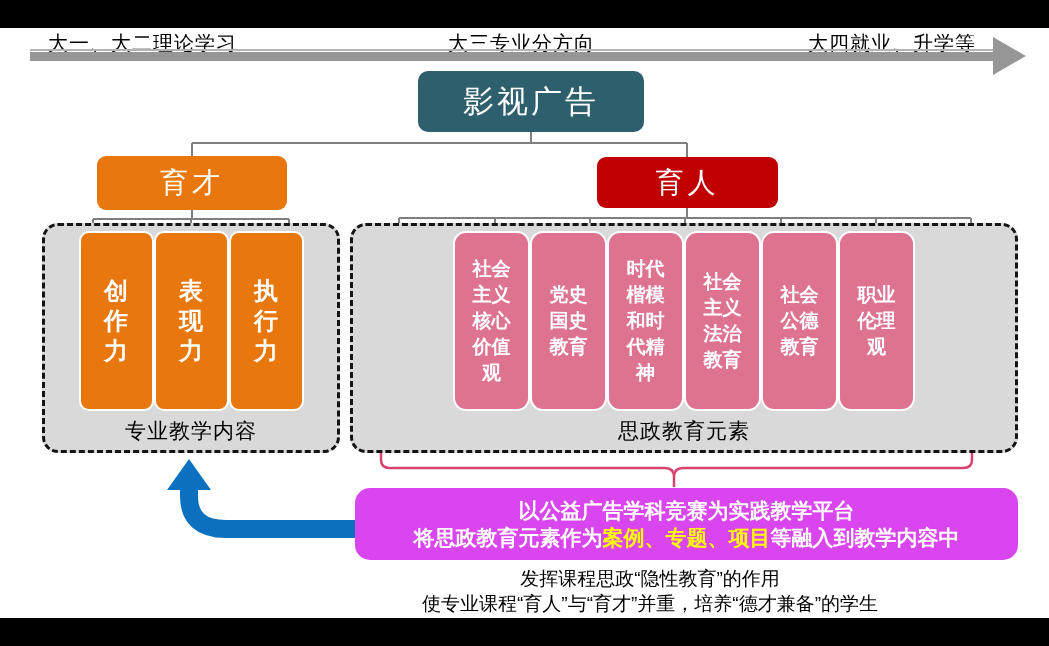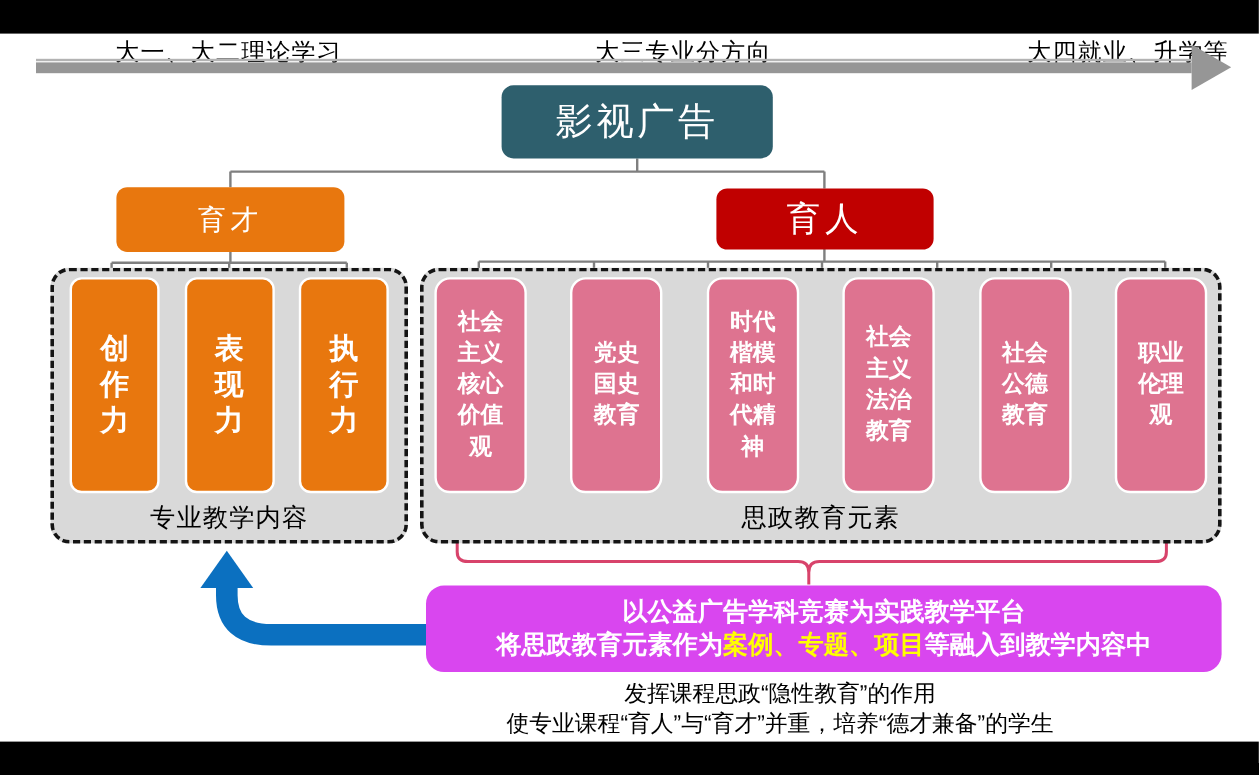--- a/index.html
+++ b/index.html
@@ -6,40 +6,40 @@
   body{
     width:1049px;height:646px;position:relative;overflow:hidden;
     background:#ffffff;
     font-family:"Liberation Sans","DejaVu Sans",sans-serif;
   }
   .letterbox{position:absolute;left:0;width:1049px;background:#000;}
   .letterbox.top{top:0;height:28px;}
   .letterbox.bottom{top:618px;height:28px;}
 
   
-  .tl-label{position:absolute;top:30px;font-size:20px;color:#000;white-space:nowrap;letter-spacing:1px;margin-left:48px;}
+  .tl-label{position:absolute;top:30px;font-size:20px;color:#000;white-space:nowrap;letter-spacing:1px;}
   .tl-underline{position:absolute;left:30px;top:49px;width:963px;height:2px;background:#b3b3b3;}
   .tl-shaft{position:absolute;left:30px;top:52px;width:963px;height:9px;background:#969696;}
   .tl-head{position:absolute;left:993px;top:37px;width:0;height:0;
     border-top:19px solid transparent;border-bottom:19px solid transparent;border-left:33px solid #969696;}
 
   
   .overlay{position:absolute;left:0;top:0;width:1049px;height:646px;pointer-events:none;}
 
   
   .node{position:absolute;display:flex;align-items:center;justify-content:center;
     color:#fff;font-weight:normal;box-sizing:border-box;}
   .root{left:418px;top:71px;width:226px;height:61px;background:#2E5F6D;border-radius:10px;font-size:31px;letter-spacing:3px;}
-  .talent{left:97px;top:156px;width:190px;height:54px;background:#E8770E;border-radius:9px;font-size:23px;letter-spacing:4px;}
+  .talent{left:97px;top:156px;width:190px;height:54px;background:#E8770E;border-radius:9px;font-size:28px;letter-spacing:4px;}
   .people{left:597px;top:157px;width:181px;height:51px;background:#C00000;border-radius:9px;font-size:28px;letter-spacing:4px;text-align:right;}
 
   
   .panel{position:absolute;top:223px;height:230px;background:#D9D9D9;
     border:3px dashed #141414;border-radius:16px;box-sizing:border-box;
-    display:flex;flex-direction:column;}
+    display:flex;flex-direction:column;align-items:center;}
   .panel.left{left:42px;width:298px;}
   .panel.right{left:350px;width:668px;}
   .pillar-row{display:flex;justify-content:space-between;box-sizing:border-box;margin-top:5px;}
   .panel.left  .pillar-row{padding:0 13px;}
   .panel.right .pillar-row{padding:0 9px 0 9px;}
   .pillar{height:180px;border-radius:12px;border:2px solid #fff;box-sizing:border-box;
     display:flex;align-items:center;justify-content:center;text-align:center;
     color:#fff;font-weight:bold;white-space:pre-line;}
   .pillar.orange{width:75px;background:#E8770E;font-size:24px;line-height:30px;border-radius:10px;}
   .pillar.pink{width:77px;background:#DE7390;font-size:19px;line-height:26px;border-radius:13px;}

